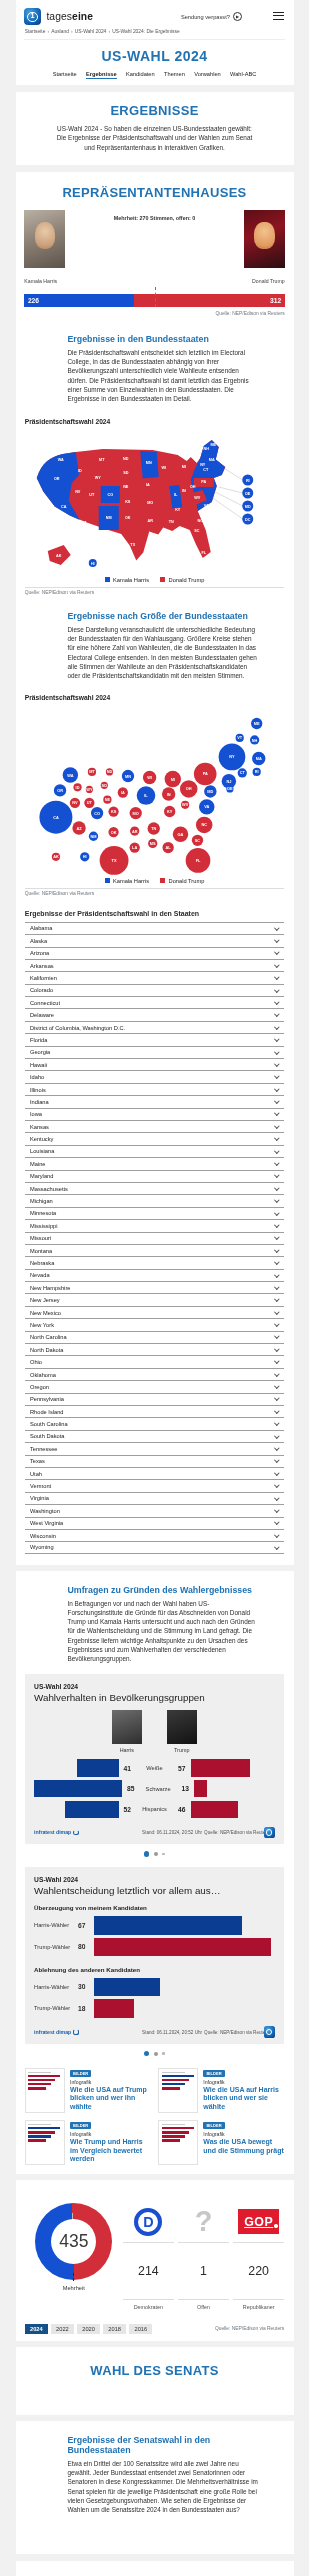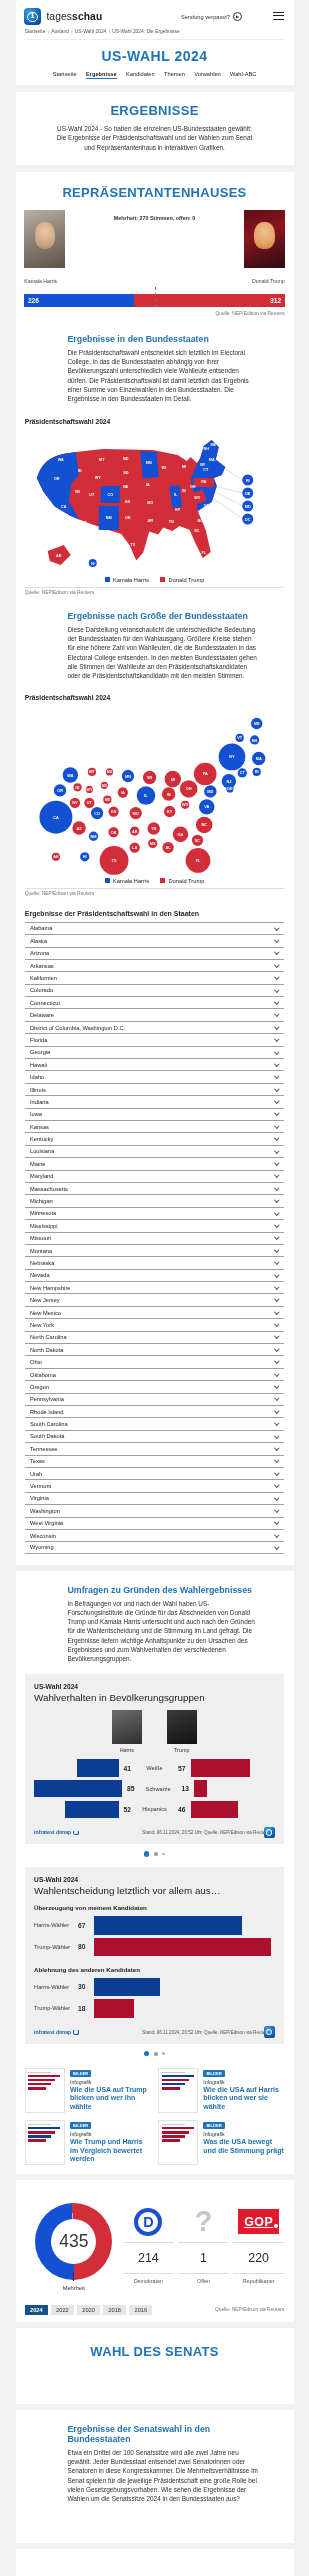--- a/index.html
+++ b/index.html
@@ -140,45 +140,45 @@
   .maj-lbl { margin-top:5.2px; font-size:5.7px; color:#333; }
   .house-legend { flex:1; display:grid; grid-template-columns:1fr 1fr 1fr; gap:4.1px; margin-top:2.1px; }
   .hl-item { text-align:center; }
   .hl-icon { height:33px; display:flex; align-items:center; justify-content:center; }
   .d-logo { width:28px; height:28px; border-radius:50%; border:4.1px solid #1a4fd0; background:#fff;
     color:#1a4fd0; font-weight:bold; font-size:14.4px; display:flex; align-items:center; justify-content:center; }
   .q-mark { font-size:29px; font-weight:bold; color:#c7c7c7; line-height:1; }
   .gop-logo { background:#e11b2e; color:#fff; font-weight:bold; font-size:12.4px; letter-spacing:0.5px;
     padding:5.2px 6.2px; position:relative;text-decoration:underline; }
   .gop-logo .el { position:absolute; right:1.5px; bottom:6.2px; width:3.6px; height:3.6px; background:#fff; border-radius:50%; }
-  .hl-num { border-top:0.5px solid #ddd; border-bottom:0.5px solid #ddd; font-size:12.4px; color:#2b2b2b; padding:8px 0; margin-top:4.1px; }
+  .hl-num { border-top:0.5px solid #ddd; border-bottom:0.5px solid #ddd; font-size:12.4px; color:#2b2b2b; padding:21px 0; margin-top:4.1px; }
   .hl-lbl { font-size:5.4px; color:#555; margin-top:4.1px; }
   .house-bottom { display:flex; align-items:center; margin-top:13.4px; }
   .chips { display:flex; gap:3.1px; }
   .chip { font-size:5.7px; padding:2.1px 5.2px; background:#e6e6e6; color:#333; cursor:pointer; }
   .chip.active { background:#155089; color:#fff; font-weight:bold; }
   .house-bottom .src { margin-left:auto; }
 
   
-  .senate-title-card { padding:15.5px 0; height:76px; }
+  .senate-title-card { padding:15.5px 0; height:68px; }
   .senate-res { padding:13.4px 0; height:133px; }
   .retro-card { height:94px; padding-top:17.5px; }
 </style>
 </head>
 <body>
 
 <div class="page">
 
   <div class="card hdr" style="width:278px;">
     <div class="hdr-top">
       <div class="logo-mark">
         <div class="ring"></div>
           <div class="one">1</div>
       </div>
-      <div class="brand"><span>tages</span><b>schau</b></div>
+      <div class="brand"><span>tages</span><b>eine</b></div>
       <div class="missed">
         <span>Sendung verpasst?</span>
         <span class="play">▶</span>
       </div>
     </div>
     <div class="burger">
         <i></i>
         <i></i>
         <i></i>
       </div>

